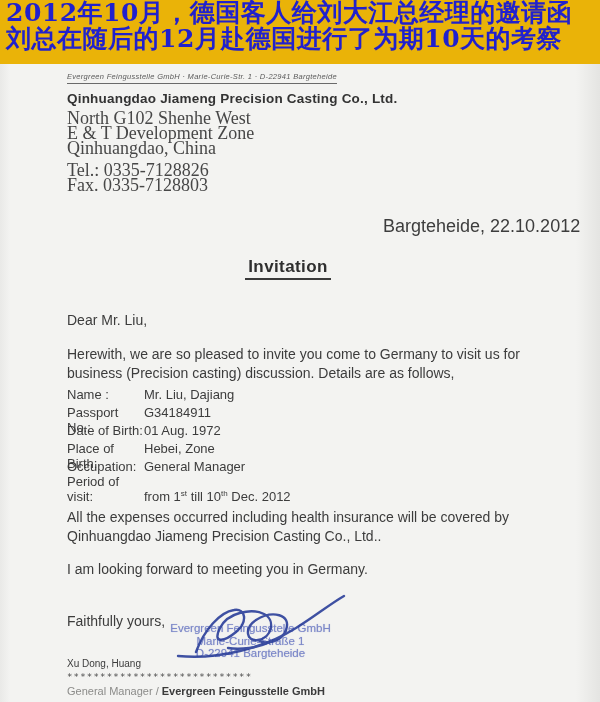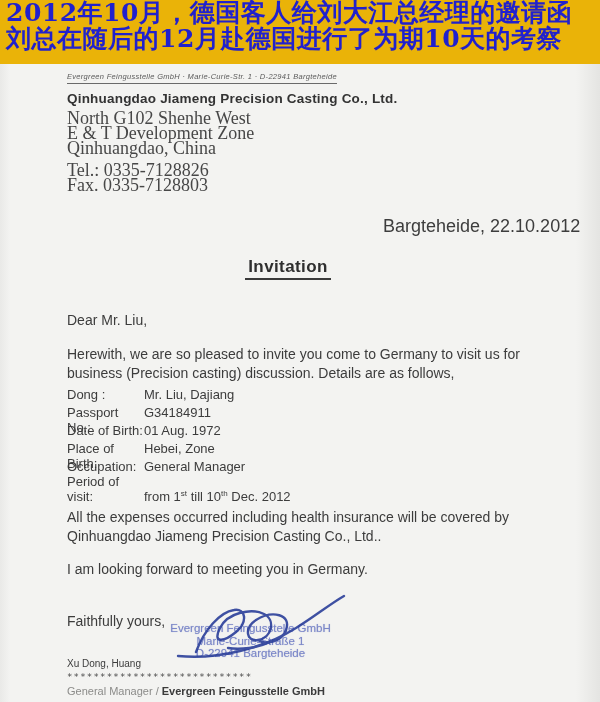--- a/index.html
+++ b/index.html
@@ -115,21 +115,21 @@
   <div class="abs title-wrap">
     <span class="title">Invitation</span>
   </div>
 
   <div class="abs bodytext salutation">Dear Mr. Liu,</div>
 
   <div class="abs bodytext intro">Herewith, we are so pleased to invite you come to Germany to visit us for business (Precision casting) discussion. Details are as follows,</div>
 
   <div class="abs details">
     <div class="detail-row">
-      <span class="detail-label">Dong :</span>
+      <span class="detail-label">Name :</span>
       <span class="detail-value">Mr. Liu, Dajiang</span>
     </div>
     <div class="detail-row">
       <span class="detail-label">Passport No.:</span>
       <span class="detail-value">G34184911</span>
     </div>
     <div class="detail-row">
       <span class="detail-label">Date of Birth:</span>
       <span class="detail-value">01 Aug. 1972</span>
     </div>

